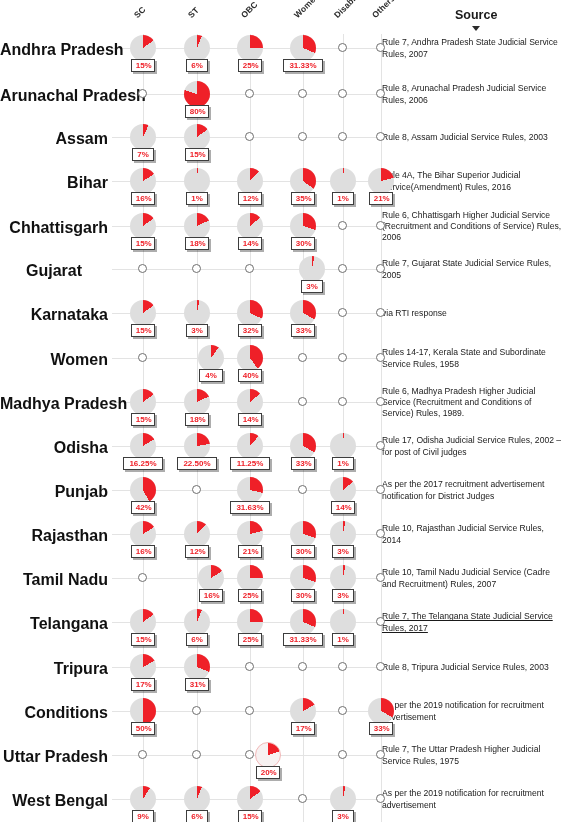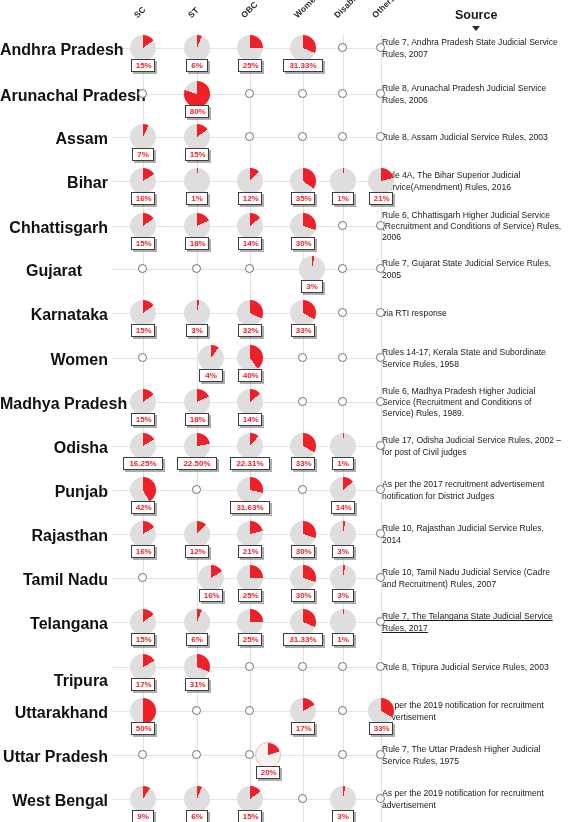--- a/index.html
+++ b/index.html
@@ -312,21 +312,21 @@
         <div class="slice" style="background: conic-gradient(rgb(239, 32, 40) 0deg, rgb(239, 32, 40) 58.5deg, rgba(0, 0, 0, 0) 58.5deg, rgba(0, 0, 0, 0) 360deg);"></div>
       </div>
       <div class="chip" style="width: 40.2px; left: 122.9px; top: 457px;">16.25%</div>
       <div class="pie" style="left: 184px; top: 433px;">
         <div class="slice" style="background: conic-gradient(rgb(239, 32, 40) 0deg, rgb(239, 32, 40) 81deg, rgba(0, 0, 0, 0) 81deg, rgba(0, 0, 0, 0) 360deg);"></div>
       </div>
       <div class="chip" style="width: 40.2px; left: 176.9px; top: 457px;">22.50%</div>
       <div class="pie" style="left: 237px; top: 433px;">
         <div class="slice" style="background: conic-gradient(rgb(239, 32, 40) 0deg, rgb(239, 32, 40) 40.5deg, rgba(0, 0, 0, 0) 40.5deg, rgba(0, 0, 0, 0) 360deg);"></div>
       </div>
-      <div class="chip" style="width: 40.2px; left: 229.9px; top: 457px;">22.31%</div>
+      <div class="chip" style="width: 40.2px; left: 229.9px; top: 457px;">11.25%</div>
       <div class="pie" style="left: 290px; top: 433px;">
         <div class="slice" style="background: conic-gradient(rgb(239, 32, 40) 0deg, rgb(239, 32, 40) 118.8deg, rgba(0, 0, 0, 0) 118.8deg, rgba(0, 0, 0, 0) 360deg);"></div>
       </div>
       <div class="chip" style="width: 24.6px; left: 290.7px; top: 457px;">33%</div>
       <div class="pie" style="left: 330px; top: 433px;">
         <div class="slice" style="background: conic-gradient(rgb(239, 32, 40) 0deg, rgb(239, 32, 40) 3.6deg, rgba(0, 0, 0, 0) 3.6deg, rgba(0, 0, 0, 0) 360deg);"></div>
       </div>
       <div class="chip" style="width: 22px; left: 332px; top: 457px;">1%</div>
       <div class="empty-dot" style="left: 375.5px; top: 440.5px;"></div>
       <div class="hline" style="left: 112px; top: 490px; width: 266px;"></div>
@@ -410,36 +410,36 @@
       <div class="pie" style="left: 290px; top: 609px;">
         <div class="slice" style="background: conic-gradient(rgb(239, 32, 40) 0deg, rgb(239, 32, 40) 112.788deg, rgba(0, 0, 0, 0) 112.788deg, rgba(0, 0, 0, 0) 360deg);"></div>
       </div>
       <div class="chip" style="width: 40.2px; left: 282.9px; top: 633px;">31.33%</div>
       <div class="pie" style="left: 330px; top: 609px;">
         <div class="slice" style="background: conic-gradient(rgb(239, 32, 40) 0deg, rgb(239, 32, 40) 3.6deg, rgba(0, 0, 0, 0) 3.6deg, rgba(0, 0, 0, 0) 360deg);"></div>
       </div>
       <div class="chip" style="width: 22px; left: 332px; top: 633px;">1%</div>
       <div class="empty-dot" style="left: 375.5px; top: 616.5px;"></div>
       <div class="hline" style="left: 112px; top: 667px; width: 266px;"></div>
-      <div class="row-label" style="left: 0px; width: 108px; top: 660px; margin-top: 12px;">Tripura</div>
+      <div class="row-label" style="left: 0px; width: 108px; top: 660px;">Tripura</div>
       <div class="source-text" style="left: 382px; top: 662px;">Rule 8, Tripura Judicial Service Rules, 2003</div>
       <div class="pie" style="left: 130px; top: 654px;">
         <div class="slice" style="background: conic-gradient(rgb(239, 32, 40) 0deg, rgb(239, 32, 40) 61.2deg, rgba(0, 0, 0, 0) 61.2deg, rgba(0, 0, 0, 0) 360deg);"></div>
       </div>
       <div class="chip" style="width: 24.6px; left: 130.7px; top: 678px;">17%</div>
       <div class="pie" style="left: 184px; top: 654px;">
         <div class="slice" style="background: conic-gradient(rgb(239, 32, 40) 0deg, rgb(239, 32, 40) 111.6deg, rgba(0, 0, 0, 0) 111.6deg, rgba(0, 0, 0, 0) 360deg);"></div>
       </div>
       <div class="chip" style="width: 24.6px; left: 184.7px; top: 678px;">31%</div>
       <div class="empty-dot" style="left: 244.5px; top: 661.5px;"></div>
       <div class="empty-dot" style="left: 297.5px; top: 661.5px;"></div>
       <div class="empty-dot" style="left: 337.5px; top: 661.5px;"></div>
       <div class="empty-dot" style="left: 375.5px; top: 661.5px;"></div>
       <div class="hline" style="left: 112px; top: 711px; width: 266px;"></div>
-      <div class="row-label" style="left: 0px; width: 108px; top: 704px;">Uttarakhand</div>
+      <div class="row-label" style="left: 0px; width: 108px; top: 704px;">Conditions</div>
       <div class="source-text" style="left: 382px; top: 700.3px;">As per the 2019 notification for recruitment advertisement</div>
       <div class="pie" style="left: 130px; top: 698px;">
         <div class="slice" style="background: conic-gradient(rgb(239, 32, 40) 0deg, rgb(239, 32, 40) 180deg, rgba(0, 0, 0, 0) 180deg, rgba(0, 0, 0, 0) 360deg);"></div>
       </div>
       <div class="chip" style="width: 24.6px; left: 130.7px; top: 722px;">50%</div>
       <div class="empty-dot" style="left: 191.5px; top: 705.5px;"></div>
       <div class="empty-dot" style="left: 244.5px; top: 705.5px;"></div>
       <div class="pie" style="left: 290px; top: 698px;">
         <div class="slice" style="background: conic-gradient(rgb(239, 32, 40) 0deg, rgb(239, 32, 40) 61.2deg, rgba(0, 0, 0, 0) 61.2deg, rgba(0, 0, 0, 0) 360deg);"></div>
       </div>

